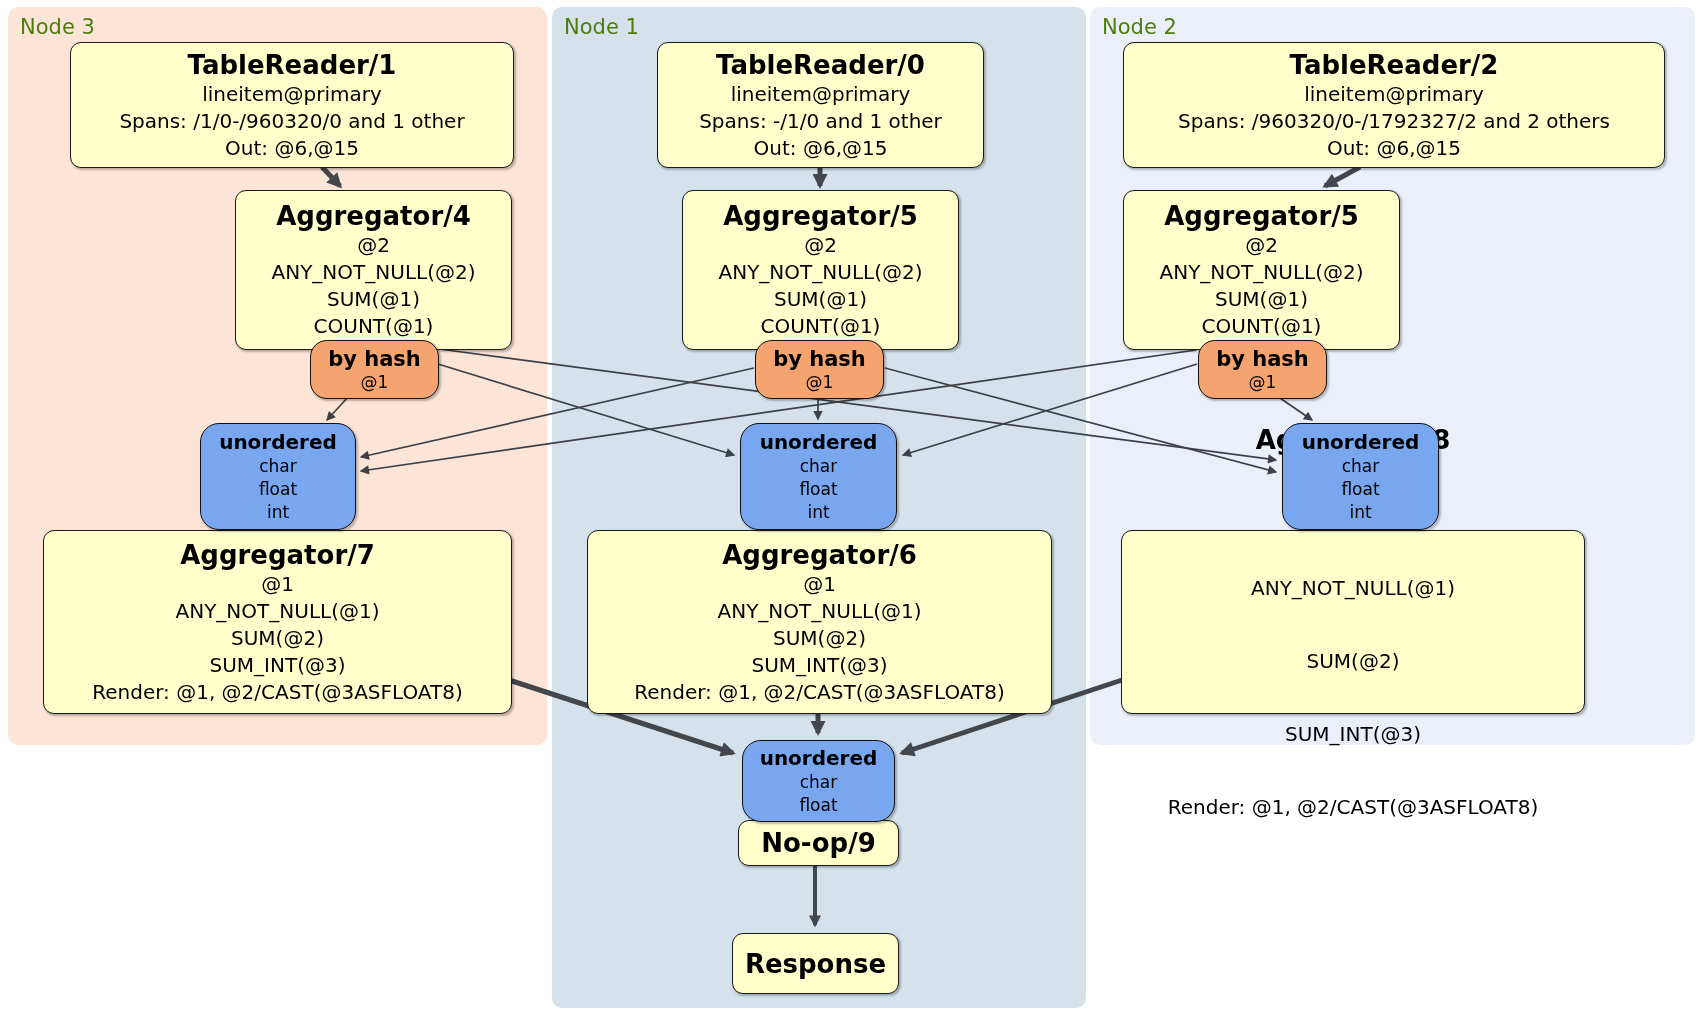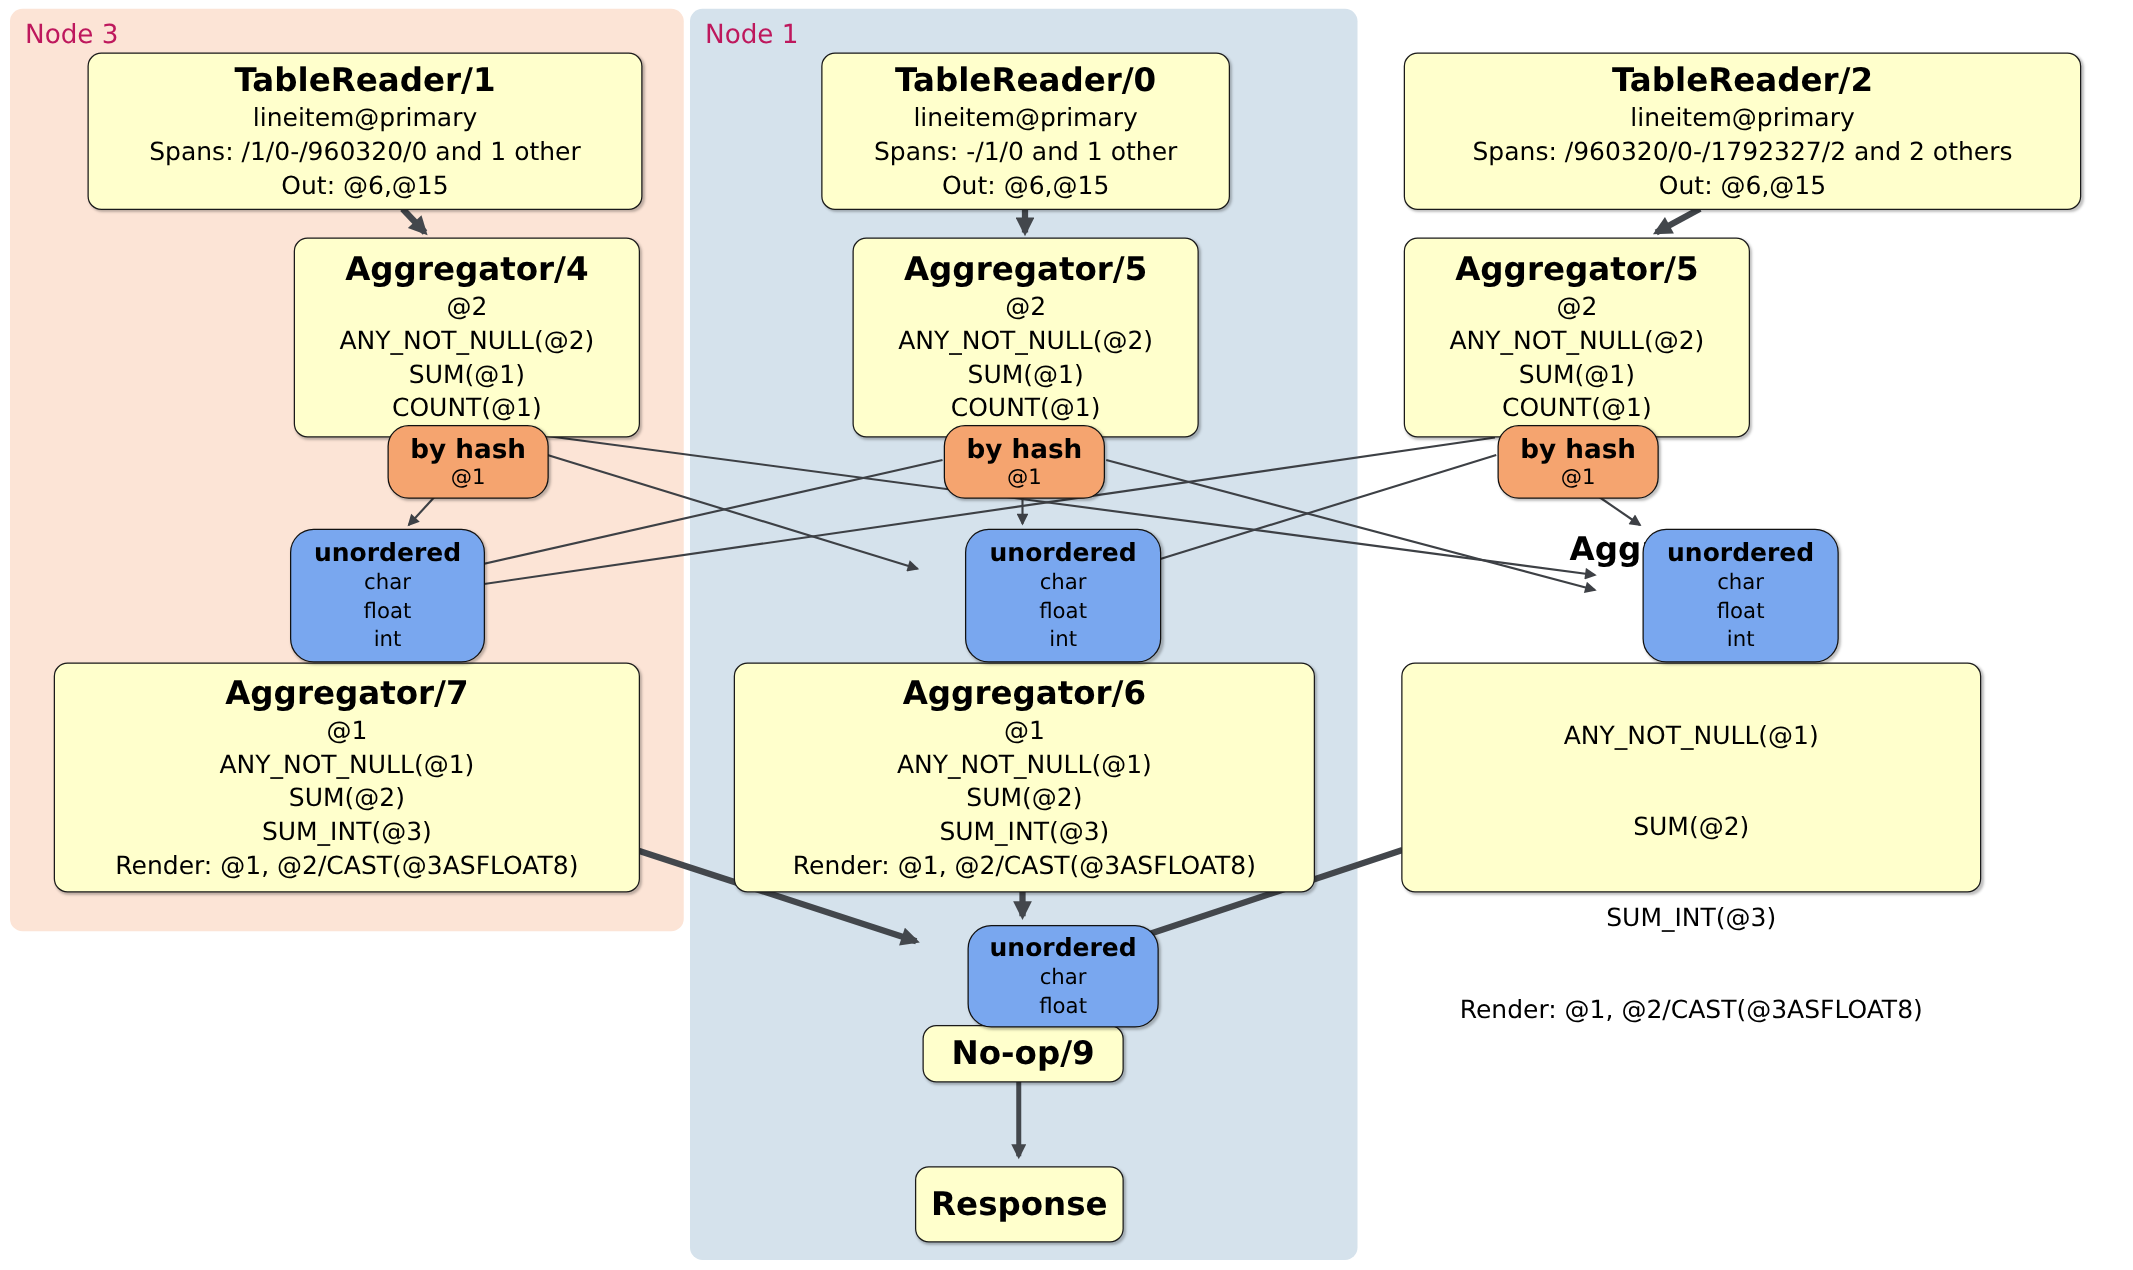--- a/index.html
+++ b/index.html
@@ -1,59 +1,62 @@
 <!DOCTYPE html>
 <html><head>
 <meta charset="utf-8">
 <style>
   html,body{margin:0;padding:0;background:#ffffff;}
   #stage{
     position:relative;width:1706px;height:1016px;overflow:hidden;
     font-family:"DejaVu Sans","Liberation Sans",sans-serif;color:#000;
   }
   .panel{position:absolute;border-radius:10px;}
-  .panel-label{position:absolute;top:8px;left:12px;font-size:21px;color:#be185d;}
+  .panel-label{position:absolute;top:8px;left:12px;font-size:21px;color:#4d7c0f;}
   .nbox{
     position:absolute;display:flex;flex-direction:column;justify-content:center;align-items:center;
     background:#ffffcc;border:1.6px solid #1a1a1a;border-radius:11px;
     box-shadow:1.5px 1.5px 2px rgba(0,0,0,0.25);
     text-align:center;z-index:3;
   }
   .nbox .title{font-weight:bold;font-size:26px;line-height:32px;white-space:nowrap;}
   .nbox .line{font-size:20px;line-height:27px;white-space:nowrap;}
   .router{
     position:absolute;display:flex;flex-direction:column;justify-content:center;align-items:center;
     background:#f5a46f;border:1.7px solid #111;border-radius:17px;z-index:4;
     box-shadow:1.5px 1.5px 2px rgba(0,0,0,0.25);text-align:center;
   }
   .router .title{font-weight:bold;font-size:21px;line-height:25px;}
   .router .line{font-size:17px;line-height:20px;}
   .sync{
     position:absolute;display:flex;flex-direction:column;justify-content:center;align-items:center;
     background:#79a7ef;border:1.7px solid #111;border-radius:19px;z-index:4;
-    box-shadow:1.5px 1.5px 2px rgba(0,0,0,0.25);text-align:center;margin-left:32px;
+    box-shadow:1.5px 1.5px 2px rgba(0,0,0,0.25);text-align:center;
   }
   .sync .title{font-weight:bold;font-size:20px;line-height:26px;}
   .sync .line{font-size:17px;line-height:23px;}
   .small-title{font-weight:bold;font-size:26px;line-height:30px;}
   #edges{position:absolute;left:0;top:0;z-index:2;}
   .thin-edge{stroke:#3d4045;stroke-width:1.7;fill:none;}
   .thick-edge{stroke:#43474c;stroke-width:5;fill:none;}
   .mid-edge{stroke:#43474c;stroke-width:4;fill:none;}
 </style>
 </head>
 <body>
 
 <div id="stage">
 
   <div class="panel" style="left:8px;top:7px;width:539px;height:738px;background:#fce4d6;">
     <div class="panel-label">Node 3</div>
   </div>
   <div class="panel" style="left:552px;top:7px;width:534px;height:1001px;background:#d5e2ec;">
     <div class="panel-label">Node 1</div>
+  </div>
+  <div class="panel" style="left:1090px;top:7px;width:605px;height:738px;background:#eaeffa;">
+    <div class="panel-label">Node 2</div>
   </div>
 
   <svg id="edges" width="1706" height="1016">
     <defs>
       <marker id="athin" viewBox="0 0 10 10" refX="8.5" refY="5" markerWidth="6.5" markerHeight="5.5" orient="auto-start-reverse">
         <path d="M0,0 L10,5 L0,10 z" fill="#3d4045"></path>
       </marker>
       <marker id="athick" viewBox="0 0 10 10" refX="8" refY="5" markerWidth="3.4" markerHeight="3" orient="auto-start-reverse">
         <path d="M0,0 L10,5 L0,10 z" fill="#43474c"></path>
       </marker>

